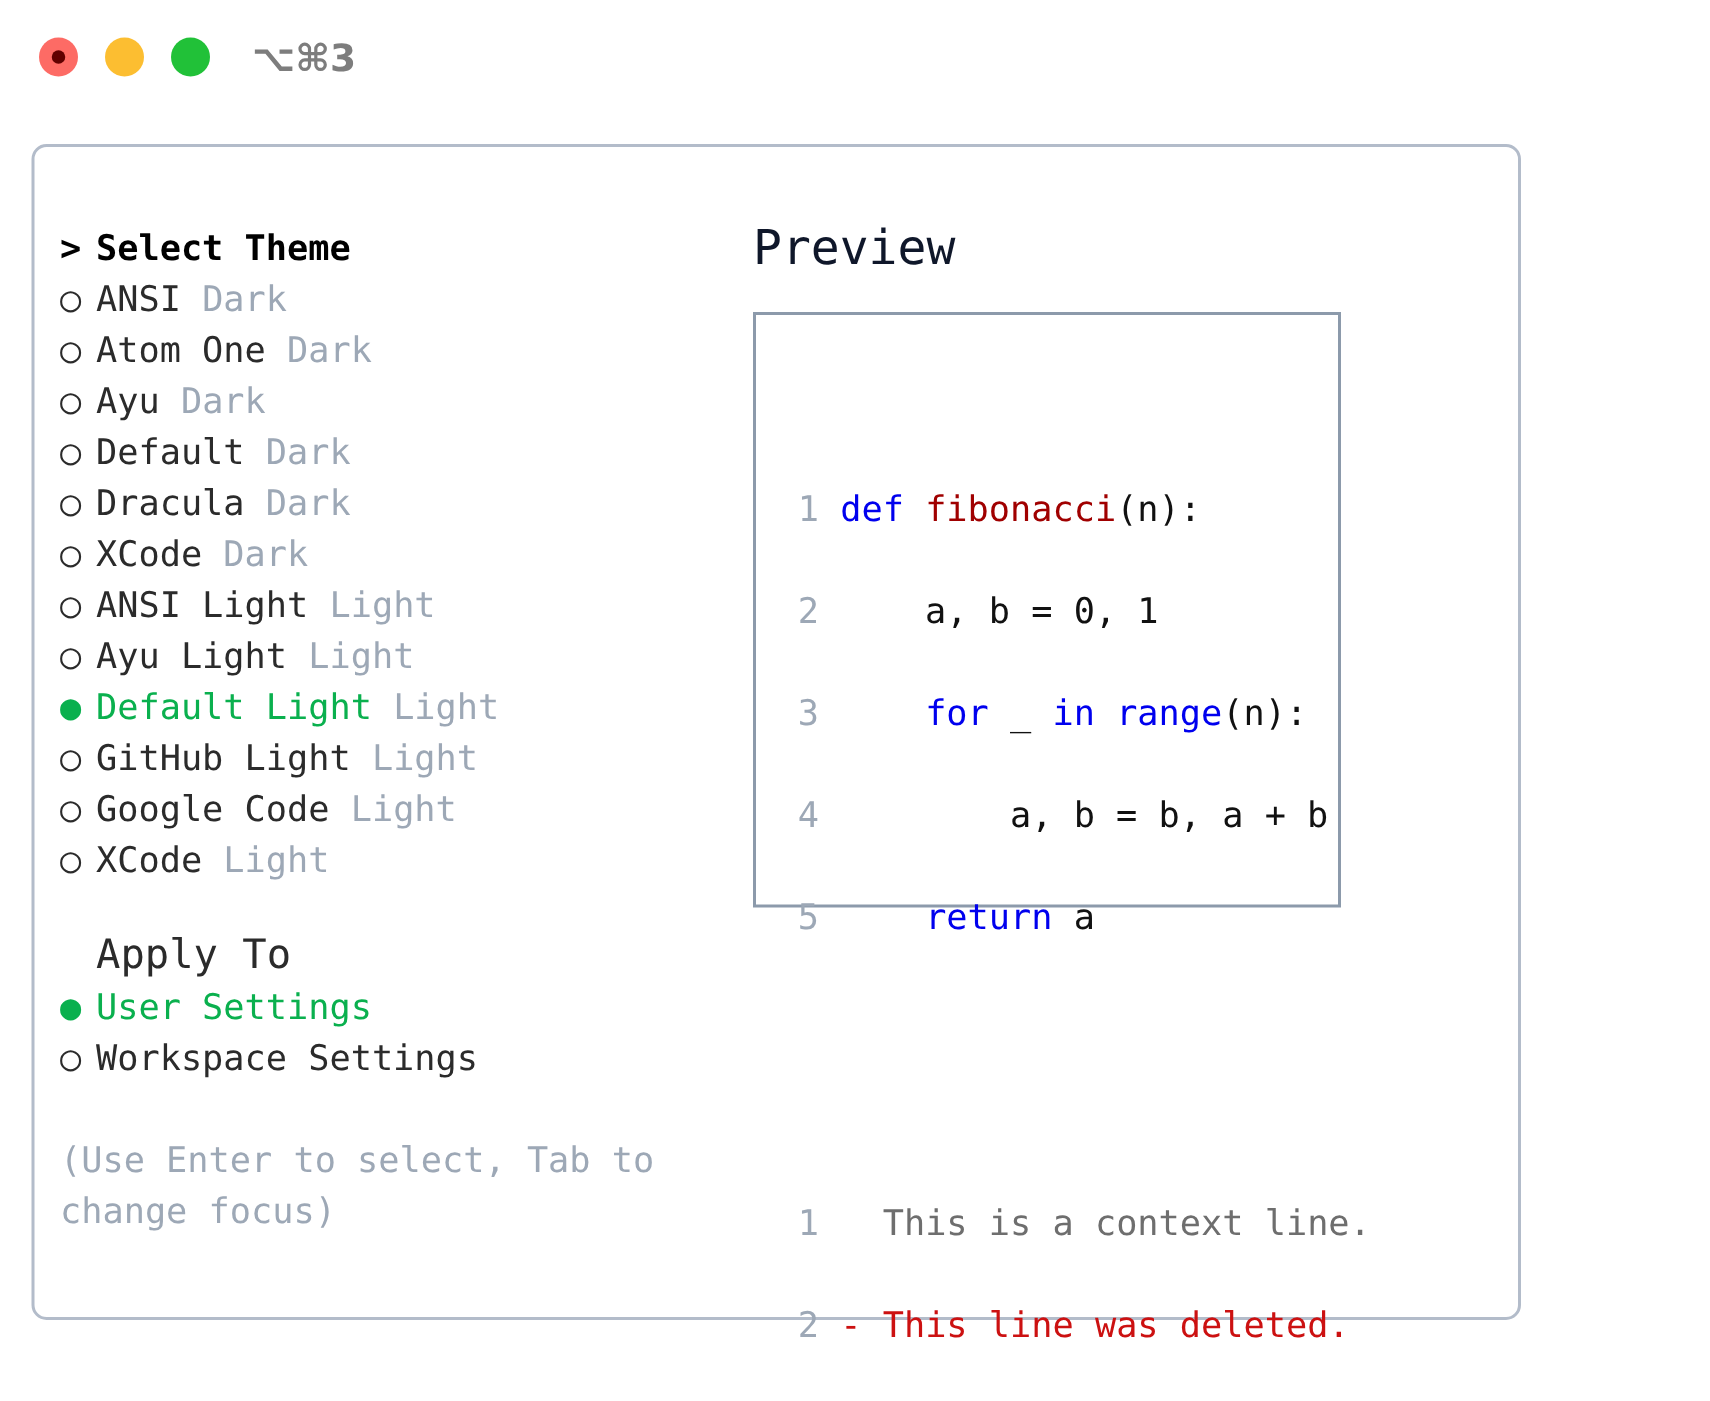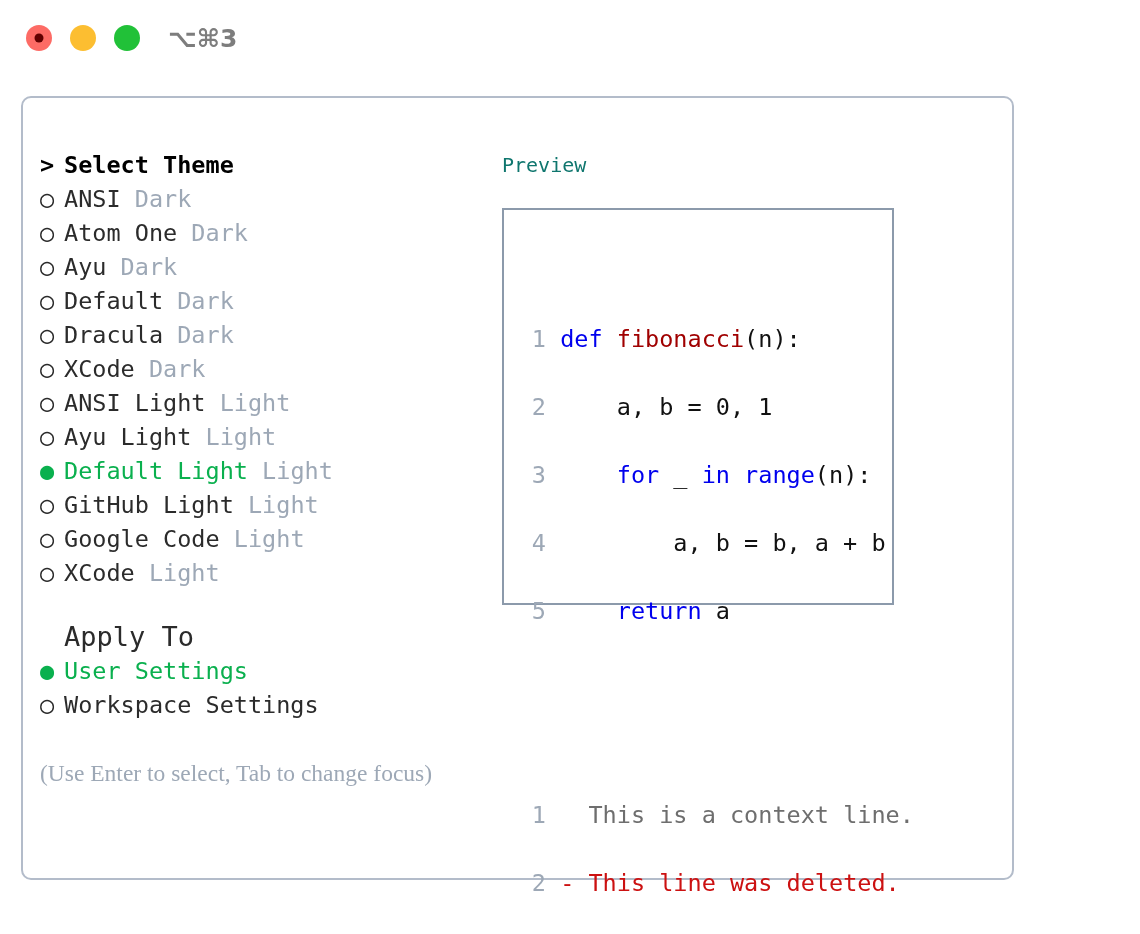--- a/index.html
+++ b/index.html
@@ -128,34 +128,33 @@
     white-space: nowrap;
   }
   .spacer-sm { height: 30px; }
 
   .hint {
     margin-top: 34px;
     font-size: 23.5px;
     line-height: 34px;
     color: #9da8b6;
     width: 420px;
-    font-family: Liberation Serif, serif;
   }
 
   
   .right-col {
     position: absolute;
     left: 479px;
     top: 50px;
     width: 490px;
   }
   .preview-label {
-    font-size: 20px;
-    line-height: 34px;
-    color: #0f766e;
+    font-size: 32px;
+    line-height: 34px;
+    color: #0f172a;
     margin-bottom: 26px;
   }
   .preview-box {
     width: 392px;
     height: 397px;
     border: 2px solid #8c9aab;
     box-sizing: border-box;
     background: #ffffff;
     position: relative;
   }

